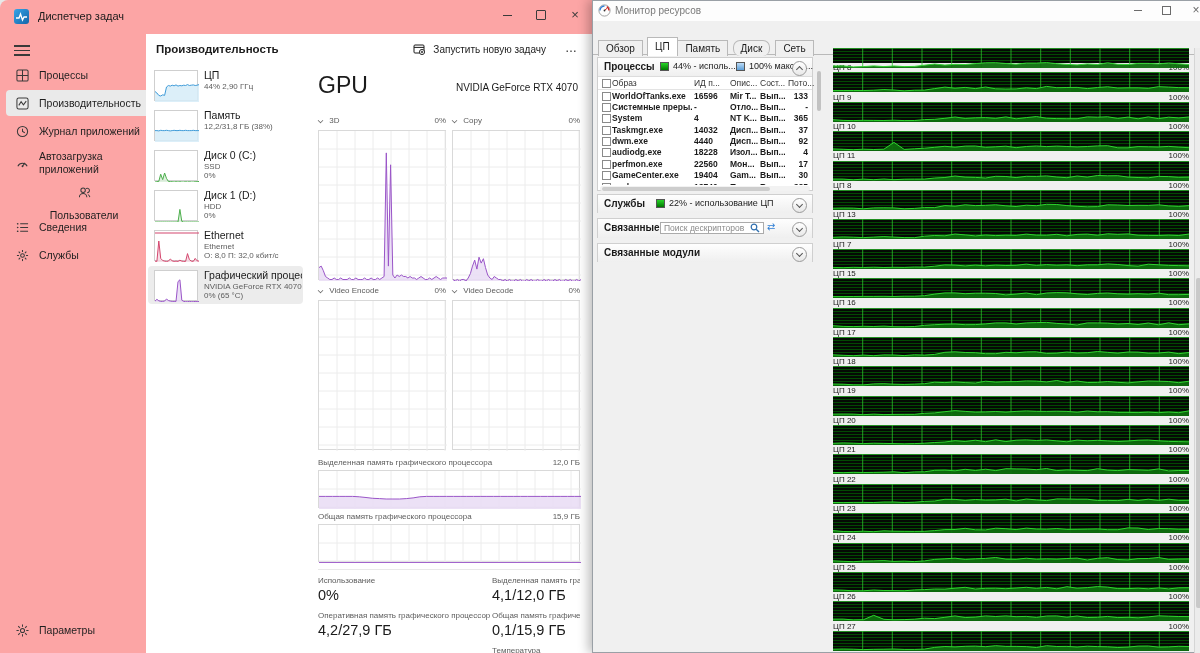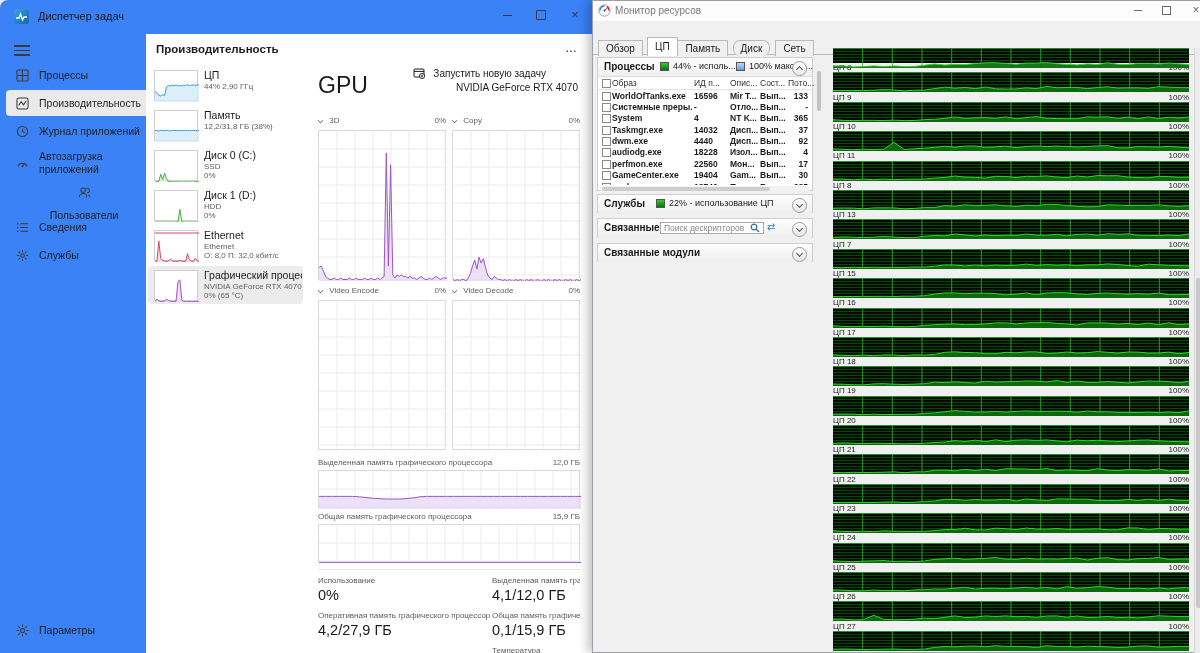--- a/index.html
+++ b/index.html
@@ -1,21 +1,21 @@
 <!DOCTYPE html>
 <html><head>
 <meta charset="utf-8">
 <style>
   html,body{margin:0;padding:0;background:#e8e8e8;font-family:"Liberation Sans",sans-serif;
             -webkit-font-smoothing:antialiased;}
   #stage{position:relative;width:1200px;height:653px;overflow:hidden;background:#e8e8e8;}
   .abs{position:absolute;}
 
   
-  #tm-win{left:0;top:0;width:592px;height:653px;background:#3b82f6;border-top-left-radius:8px;overflow:hidden;}
+  #tm-win{left:0;top:0;width:592px;height:653px;background:#fca5a5;border-top-left-radius:8px;overflow:hidden;}
   #tm-title{left:0;top:0;width:592px;height:34px;}
   #tm-title .t{position:absolute;left:38px;top:10px;font-size:11px;color:#1b1b1b;}
   #tm-appicon{position:absolute;left:14px;top:9px;width:15px;height:15px;border-radius:3px;
      background:linear-gradient(135deg,#35a4e8,#1565a8);}
   #tm-appicon svg{position:absolute;left:1px;top:1px;}
   .tm-ctl{position:absolute;top:0;width:34px;height:30px;display:flex;align-items:center;justify-content:center;color:#3a3a3a;}
   .ctl-min-glyph{width:9px;height:1px;background:#3a3a3a;}
   .ctl-max-glyph{width:8px;height:8px;border:1px solid #3a3a3a;border-radius:1px;}
   .ctl-x-glyph{font-size:13px;line-height:10px;color:#3a3a3a;}
 
@@ -26,22 +26,22 @@
      padding:0 0 0 10px;border-radius:4px;color:#1f1f1f;font-size:10.5px;min-height:26px;}
   .side-item.sel{background:#eaeaea;}
   .side-item .lbl{line-height:1.2;}
   .side-item svg{flex:0 0 auto;}
   #tm-settings{position:absolute;left:6px;bottom:10px;width:136px;display:flex;align-items:center;gap:10px;
      padding-left:10px;min-height:26px;font-size:10.5px;color:#1f1f1f;}
 
   #tm-main{left:146px;top:34px;width:446px;height:619px;background:#ffffff;}
   #tm-head{position:absolute;left:0;top:0;width:446px;height:30px;}
   #tm-head .ttl{position:absolute;left:10px;top:9px;font-size:11.5px;font-weight:bold;color:#1b1b1b;}
-  #run-task{position:absolute;right:40px;top:5px;height:20px;display:flex;align-items:flex-end;gap:8px;
-     font-size:10px;color:#1b1b1b;padding:0 6px;border-radius:4px;margin-top:20px;}
+  #run-task{position:absolute;right:40px;top:5px;height:20px;display:flex;align-items:center;gap:8px;
+     font-size:10px;color:#1b1b1b;padding:0 6px;border-radius:4px;}
   #more-btn{position:absolute;right:10px;top:5px;width:22px;height:20px;text-align:center;
      font-size:12px;color:#1b1b1b;border-radius:4px;line-height:18px;}
 
   
   .perf-item{position:absolute;left:2px;width:155px;height:38px;border-radius:4px;}
   .perf-item.sel{background:#ececec;}
   .perf-item .spark{position:absolute;left:6px;top:4px;width:42px;height:29px;background:#fff;
      border:1px solid #cfcfcf;}
   .perf-item .nm{position:absolute;left:56px;top:3px;font-size:10.5px;color:#1b1b1b;white-space:nowrap;
      max-width:98px;overflow:hidden;}

